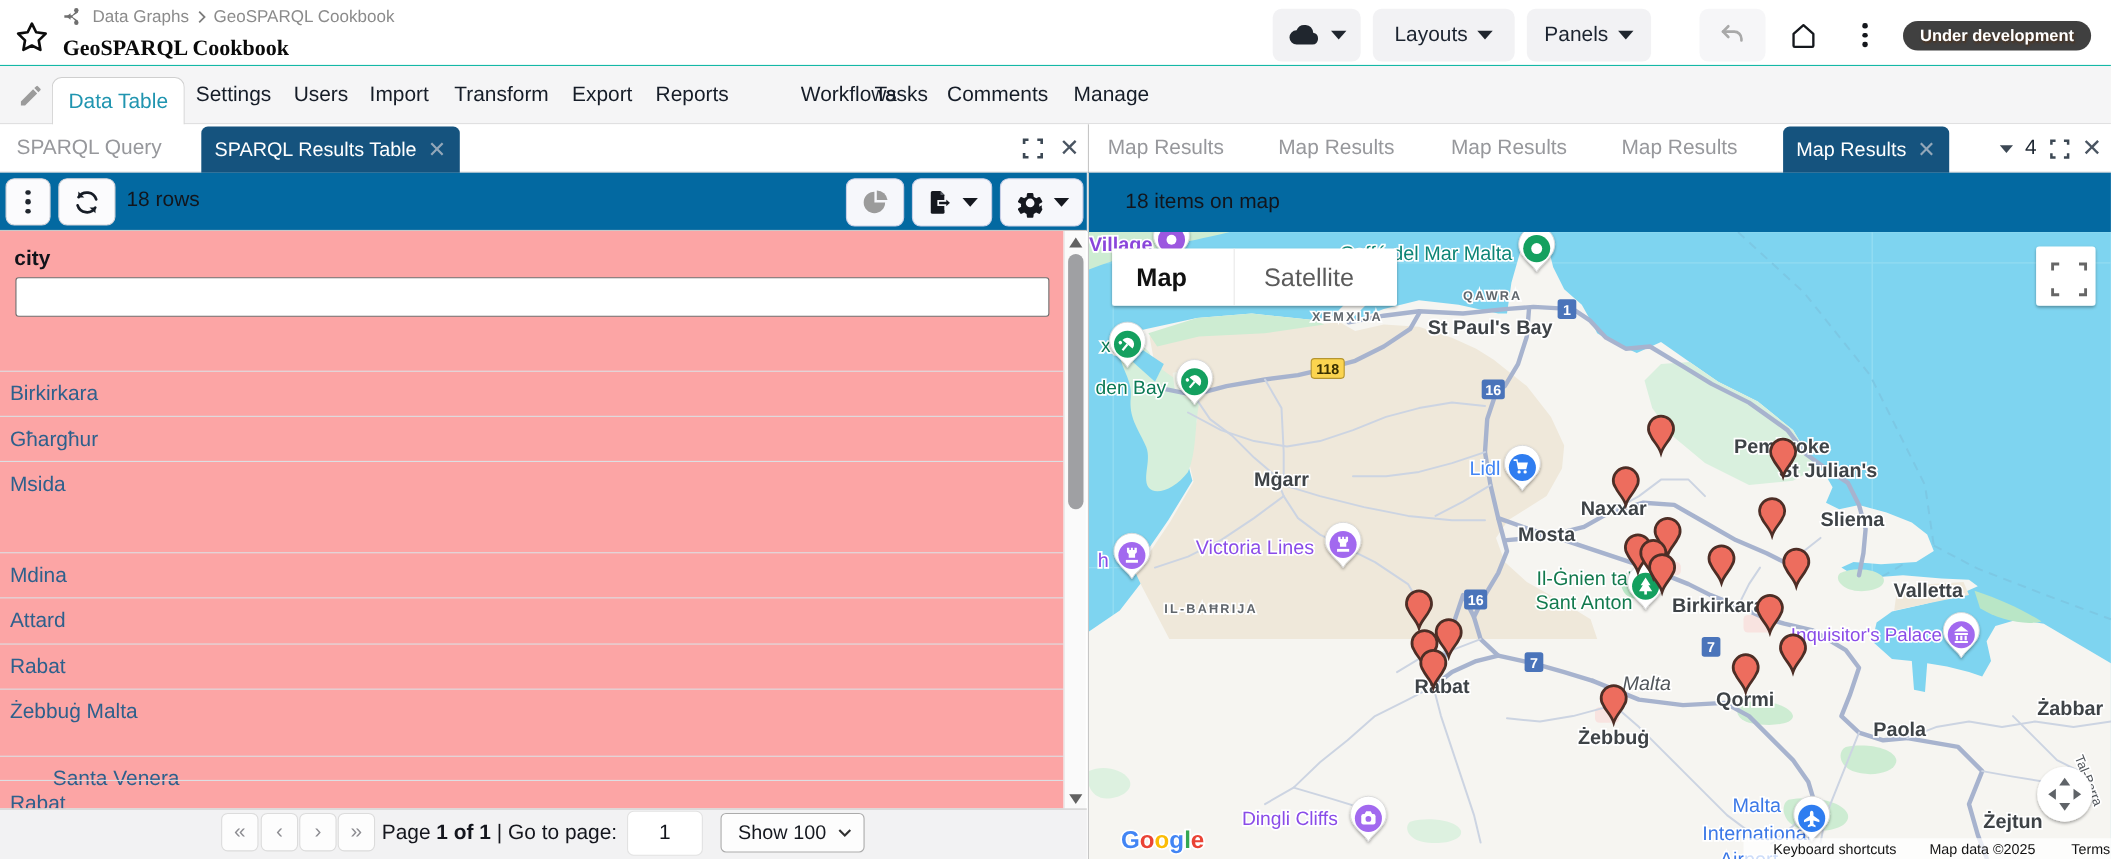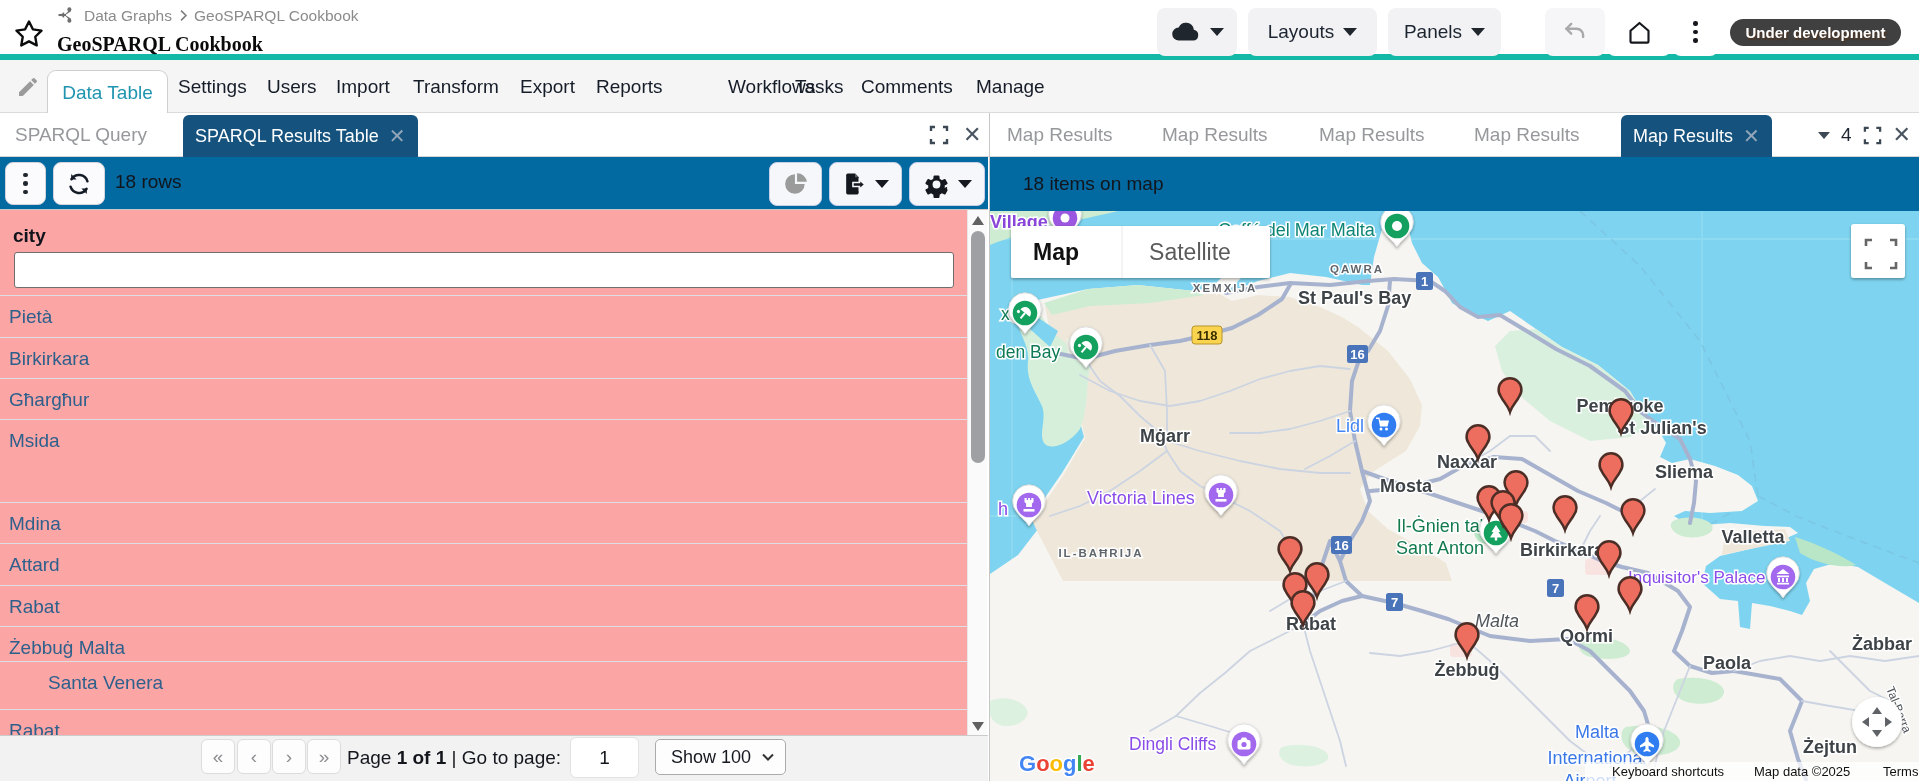--- a/index.html
+++ b/index.html
@@ -1,20 +1,20 @@
 <!DOCTYPE html>
 <html><head>
 <meta charset="utf-8">
 <style>
 * { margin:0; padding:0; box-sizing:border-box; }
 html,body { width:1919px; height:781px; overflow:hidden; background:#fff;
   font-family:"Liberation Sans", sans-serif; }
 .abs { position:absolute; }
 
-#header { position:absolute; left:0; top:0; width:1919px; height:60px; background:#fff; border-bottom:6px solid #14b8a6;padding-left:47px; }
+#header { position:absolute; left:0; top:0; width:1919px; height:60px; background:#fff; border-bottom:1px solid #14b8a6;padding-left:47px; }
 .hbtn { position:absolute; top:8px; height:48px; background:#f2f2f4; border-radius:8px;
   display:flex; align-items:center; justify-content:center; font-size:19px; color:#1c2430; gap:9px; }
 .caret { width:0; height:0; border-left:7px solid transparent; border-right:7px solid transparent; border-top:8px solid #20262e; display:inline-block; }
 #pill { position:absolute; left:1730px; top:19px; width:171px; height:27px; background:#404040; border-radius:14px;
   color:#fff; font-weight:bold; font-size:15px; display:flex; align-items:center; justify-content:center;
   text-shadow:1px 2px 2px rgba(90,40,0,.55); }
 
 #nav { position:absolute; left:0; top:60px; width:1919px; height:53px; background:#f5f5f6; border-bottom:1px solid #dbdbdb; }
 #navtab { position:absolute; left:47px; top:10px; width:121px; height:44px; background:#fff;
   border:1px solid #cfcfcf; border-bottom:none; border-radius:9px 9px 0 0;
@@ -152,29 +152,28 @@
   <div class="tbtn2" style="left:909px;width:76px;">
     <svg width="27" height="27" viewBox="0 0 24 24" fill="#15181f">
         <path fill-rule="evenodd" d="M21.4 13.9l-2.1 1.2c.05-.36.1-.73.1-1.1s-.05-.74-.1-1.1l2.1-1.2a.9.9 0 0 0 .4-1.1l-1.7-3a.9.9 0 0 0-1.1-.4l-2.2 1a7 7 0 0 0-1.9-1.1l-.3-2.4a.9.9 0 0 0-.9-.8h-3.4a.9.9 0 0 0-.9.8l-.3 2.4a7 7 0 0 0-1.9 1.1l-2.2-1a.9.9 0 0 0-1.1.4l-1.7 3a.9.9 0 0 0 .4 1.1l2.1 1.2a7.6 7.6 0 0 0 0 2.2l-2.1 1.2a.9.9 0 0 0-.4 1.1l1.7 3c.23.4.7.55 1.1.4l2.2-1c.58.46 1.22.83 1.9 1.1l.3 2.4c.06.45.44.8.9.8h3.4c.46 0 .84-.35.9-.8l.3-2.4a7 7 0 0 0 1.9-1.1l2.2 1c.4.15.87 0 1.1-.4l1.7-3a.9.9 0 0 0-.4-1.1zM12 15.5a3.5 3.5 0 1 1 0-7 3.5 3.5 0 0 1 0 7z"></path>
       </svg>
     <span class="caret" style="border-top-color:#15181f;"></span>
   </div>
 </div>
 <div id="tablearea">
   <span class="abs" style="left:13px;top:15px;font-size:19px;font-weight:bold;color:#10131a;">city</span>
   <div class="abs" style="left:14px;top:42px;width:940px;height:36px;border:1px solid #6f6f6f;border-radius:3px;background:#fff;"></div>
-  <div class="trow" style="top:85px;">Pietà</div>
   <div class="trow" style="top:127px;">Birkirkara</div>
   <div class="trow" style="top:168px;">Għargħur</div>
   <div class="trow" style="top:209px;">Msida</div>
   <div class="trow" style="top:292px;">Mdina</div>
   <div class="trow" style="top:333px;">Attard</div>
   <div class="trow" style="top:375px;">Rabat</div>
   <div class="trow" style="top:416px;">Żebbuġ Malta</div>
-  <div class="trow" style="top:451px;padding-left:48px;">Santa Venera</div>
+  <div class="trow" style="top:477px;padding-left:48px;">Santa Venera</div>
   <div class="trow" style="top:499px;">Rabat</div>
 </div>
 <div id="scroll">
   <div style="position:absolute;left:4px;top:6px;width:0;height:0;border-left:6px solid transparent;border-right:6px solid transparent;border-bottom:9px solid #616161;"></div>
   <div id="thumb"></div>
   <div style="position:absolute;left:4px;top:512px;width:0;height:0;border-left:6px solid transparent;border-right:6px solid transparent;border-top:9px solid #616161;"></div>
 </div>
 <div id="pager">
   <div class="pbtn" style="left:201px;">«</div>
   <div class="pbtn" style="left:237px;">‹</div>

